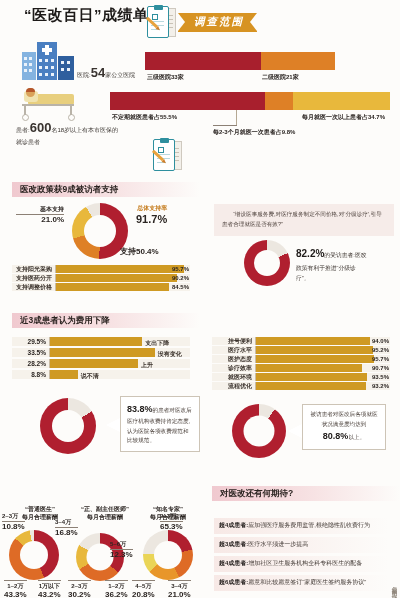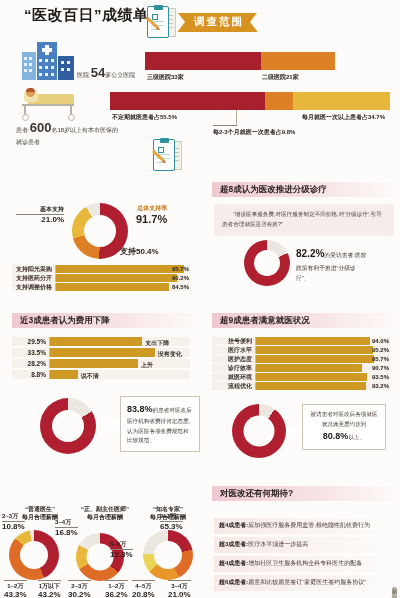--- a/index.html
+++ b/index.html
@@ -100,21 +100,21 @@
   .credit{position:absolute;right:1px;bottom:6px;font-size:5.5px;color:#8a8075;writing-mode:vertical-rl;letter-spacing:1px;}
   .leader{position:absolute;background:#8c8075;height:1px;}
 </style>
 </head>
 <body>
 
 <div class="page">
 
   <div class="main-title">“医改百日”成绩单</div>
 
-  <div class="banner" style="left:146px;top:5px;">
+  <div class="banner" style="left:146px;top:5px;font-style:italic;">
     <div class="clipboard">
       <div class="cb-back">
         <i style="top:6px"></i>
           <i style="top:10px"></i>
           <i style="top:14px"></i>
           <i style="top:18px"></i>
       </div>
       <div class="cb-front">
         <div class="cb-clip"></div>
         <div class="cb-check"></div>
@@ -204,20 +204,21 @@
         <div class="cb-clip"></div>
         <div class="cb-check"></div>
         <div class="cb-line" style="top:14px;width:13px"></div>
         <div class="cb-line" style="top:18px;width:13px"></div>
         <div class="cb-line" style="top:22px;width:9px"></div>
       </div>
       <div class="cb-pen"></div>
     </div>
   </div>
 
+  <div class="sec" style="left:12px;top:182px;width:180px;">医改政策获9成被访者支持</div>
 
   <div class="donut" style="left:72px;top:203px;width:56px;height:56px;
        background:conic-gradient(#b01f2f 0 50.4%, #de8026 50.4% 70.7%, #e8b83c 70.7% 91.7%, #ece7e0 91.7% 100%);">
     <div class="hole" style="width:32px;height:32px;"></div>
   </div>
 
   <div class="dlabel" style="left:136px;top:204px;text-align:right">
     <span style="color:#c47a1a">总体支持率</span>
     <span class="pct" style="display:block;font-size:11px">91.7%</span>
   </div>
@@ -245,21 +246,20 @@
     </div>
   </div>
   <div class="hrow" style="left:12px;top:283px;width:178px;">
     <div class="hlab">支持调整价格</div>
     <div class="htrack">
       <div class="hfill" style="width:84.5%"></div>
       <div class="hval" style="right:1px;top:0.5px">84.5%</div>
     </div>
   </div>
 
-  <div class="sec" style="left:212px;top:182px;width:180px;">超8成认为医改推进分级诊疗</div>
   <div class="quote" style="left:214px;top:204px;width:164px;">“增设医事服务费,对医疗服务制定不同价格,对‘分级诊疗’,引导患者合理就医是否有效?”</div>
 
   <div class="donut" style="left:244px;top:240px;width:46px;height:46px;
        background:conic-gradient(#ece7e0 0 17.8%, #b01f2f 17.8% 100%);">
     <div class="hole" style="width:26px;height:26px;"></div>
   </div>
   <div style="position:absolute;left:296px;top:245px;width:72px;font-size:5.8px;line-height:1.8;color:#3f3732;">
     <b style="font-size:10px;color:#1f1b19">82.2%</b><span>的受访患者:医改政策有利于推进“分级诊疗”。</span>
   </div>
 
@@ -296,21 +296,20 @@
 
   <div class="donut" style="left:40px;top:398px;width:56px;height:56px;
        background:conic-gradient(#ece7e0 0 16.2%, #b01f2f 16.2% 100%);">
     <div class="hole" style="width:32px;height:32px;"></div>
   </div>
   <div class="callout" style="left:120px;top:396px;width:66px;">
     <b>83.8%</b><span>的患者对医改后医疗机构收费持肯定态度,认为医院各项收费规范和比较规范。</span>
   </div>
   <div style="position:absolute;left:106px;top:418px;width:0;height:0;border-right:14px solid #fff;border-top:7px solid transparent;border-bottom:7px solid transparent;"></div>
 
-  <div class="sec" style="left:212px;top:313px;width:180px;">超9成患者满意就医状况</div>
 
   <div class="hrow" style="left:212px;top:337px;width:178px;">
     <div class="hlab">挂号便利</div>
     <div class="htrack">
       <div class="hfill" style="width:85%"></div>
       <div class="hval" style="right:1px;top:0.5px">94.0%</div>
     </div>
   </div>
   <div class="hrow" style="left:212px;top:346px;width:178px;">
     <div class="hlab">医疗水平</div>

